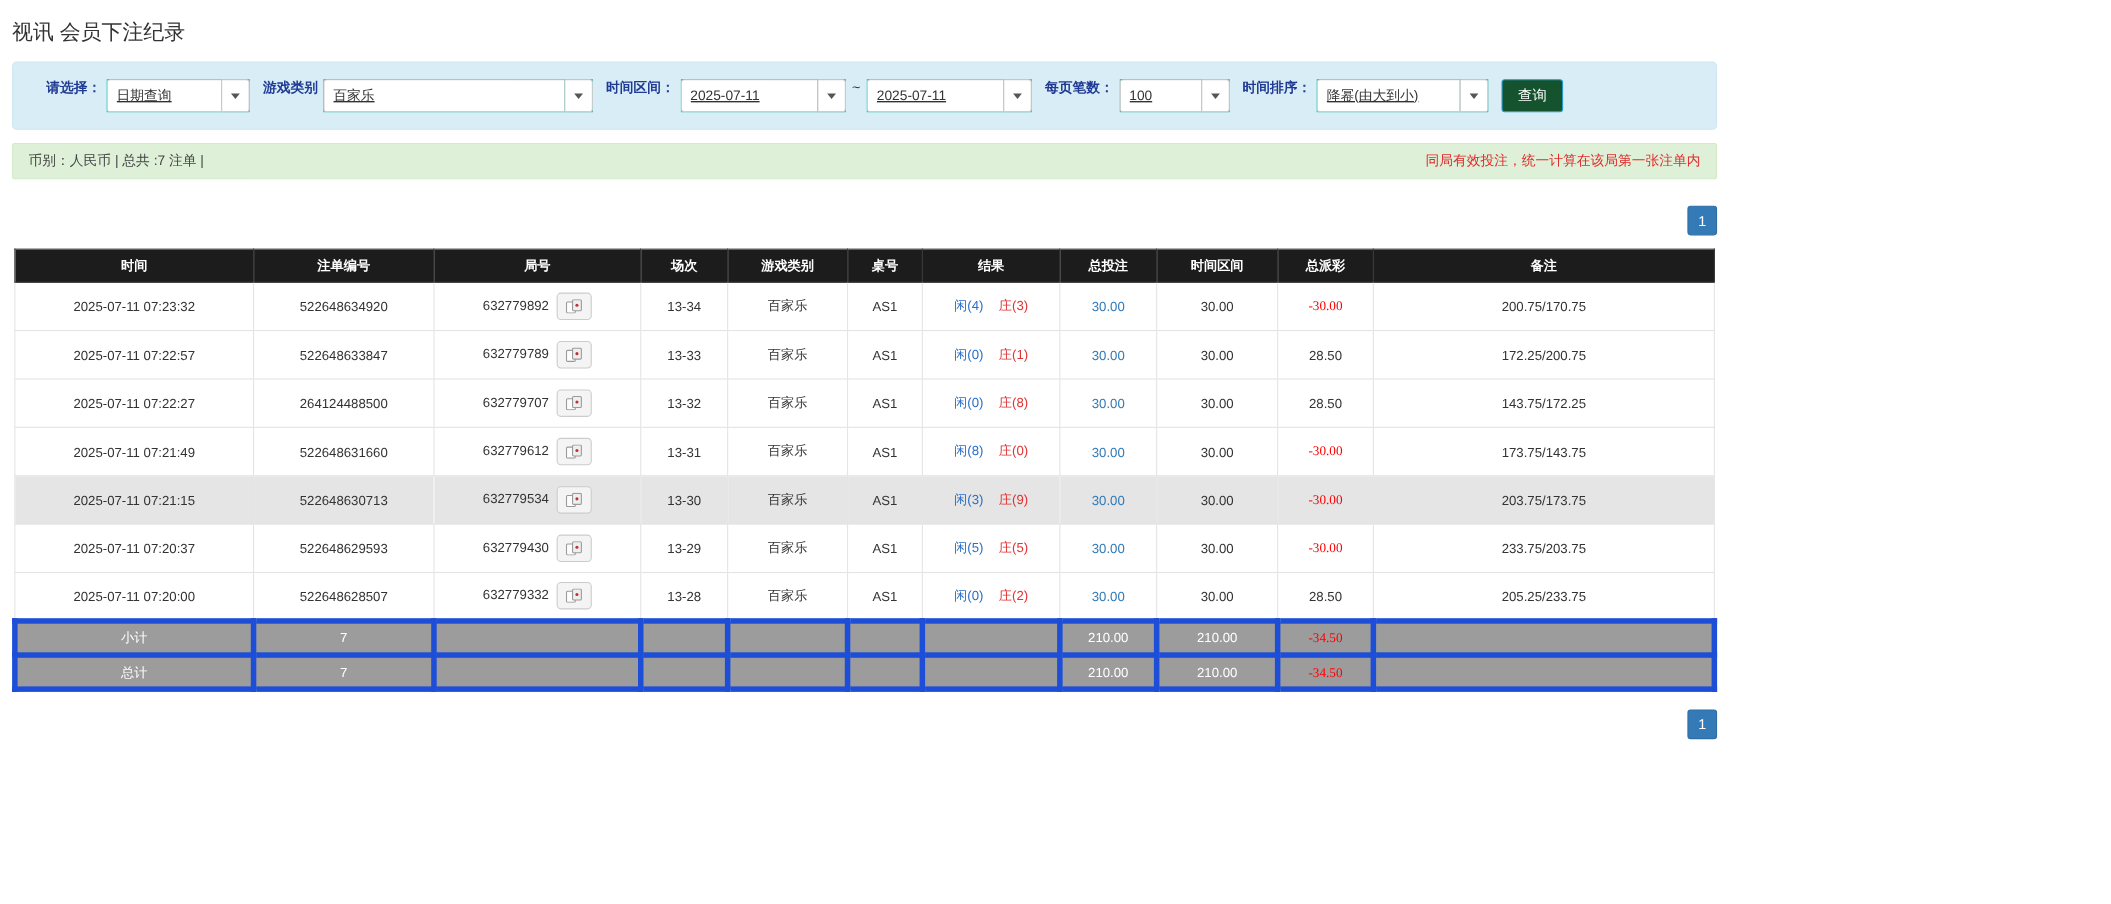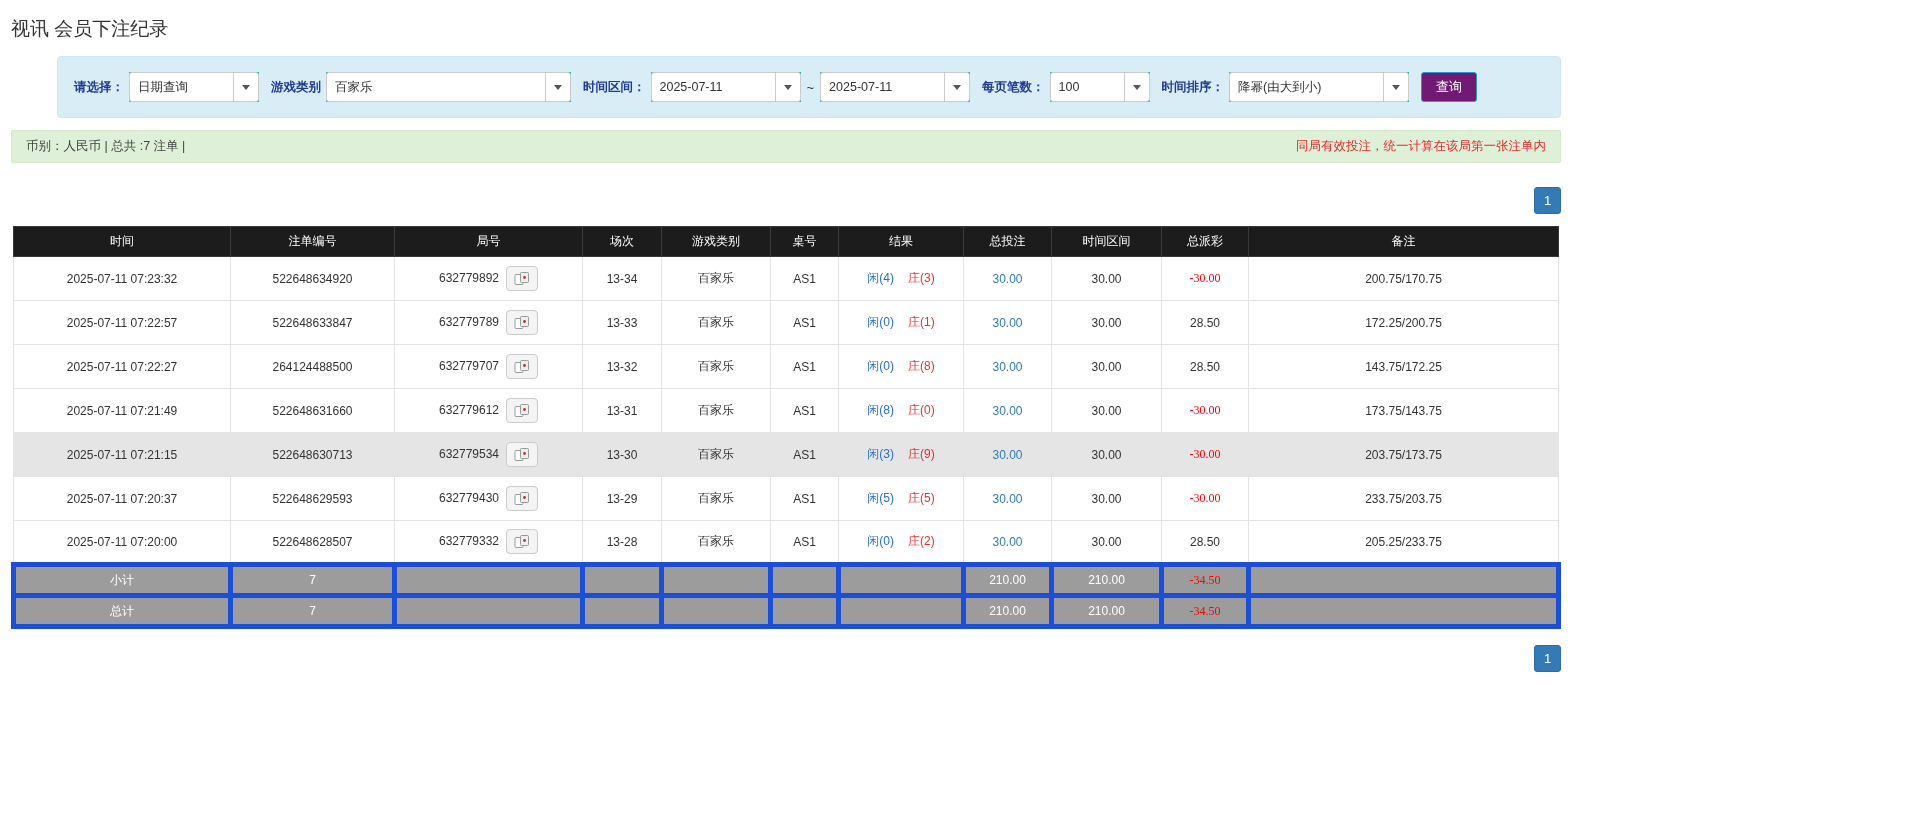--- a/index.html
+++ b/index.html
@@ -5,40 +5,40 @@
   * { box-sizing: border-box; margin: 0; padding: 0; }
   html, body { background: #fff; font-family: "Liberation Sans", "DejaVu Sans", sans-serif; }
   body { min-height: 822px; padding: 14px 0 40px 0; }
   .container { width: 1550px; margin-left: 11px; }
 
   .page-title { font-size: 19px; font-weight: normal; color: #333; margin: 2px 0 14px 0; }
 
   
   .filter-bar {
     background: #d9edf7; border: 1px solid #cfe7f3; border-radius: 4px;
-    padding: 15px 14px; display: flex; align-items: center; flex-wrap: nowrap; margin-left: 46px;
+    padding: 15px 28px; display: flex; align-items: flex-start; flex-wrap: nowrap;
   }
   .filter-label { font-size: 12.5px; font-weight: bold; color: #1f3a93; margin: 0 5px 0 12px; white-space: nowrap; }
   .filter-label:first-child { margin-left: 2px; }
-  .combo { display: inline-flex; height: 30px; background: #14b8a6; }
+  .combo { display: inline-flex; height: 30px; background: #14b8a6; text-decoration: underline; }
   .combo-input {
     border: 1px solid #ccc; border-right: none; height: 30px; padding: 0 8px;
     font-size: 12.5px; color: #333; font-family: inherit; outline: none; flex: 1; min-width: 0;
     border-radius: 3px 0 0 3px; background: #fff;
   }
   .combo-caret {
     width: 26px; height: 30px; border: 1px solid #ccc; background: #fff; cursor: pointer;
     display: inline-flex; align-items: center; justify-content: center; border-radius: 0 3px 3px 0;
   }
   .caret { display: inline-block; width: 0; height: 0; border-left: 4px solid transparent; border-right: 4px solid transparent; border-top: 5px solid #555; }
   .tilde { font-size: 13px; color: #333; margin: 0 6px; }
   .w-query { width: 130px; } .w-game { width: 245px; } .w-date { width: 150px; }
-  .w-size { width: 100px; } .w-sort { width: 180px; }
+  .w-size { width: 100px; } .w-sort { width: 156px; }
   .search-btn {
-    margin-left: 12px; height: 30px; padding: 0 14px; background: #701a75; color: #fff;
+    margin-left: 12px; height: 30px; padding: 0 14px; background: #14532d; color: #fff;
     border: 1px solid #2b96c8; border-radius: 3px; font-size: 13px; cursor: pointer; font-family: inherit;
   }
 
   
   .info-bar {
     margin-top: 12px; background: #dff0d8; border: 1px solid #d6e9c6; border-radius: 2px;
     padding: 7px 14px; display: flex; justify-content: space-between; align-items: center;
     font-size: 12.5px;
   }
   .info-left { color: #444; }
@@ -50,21 +50,21 @@
   .pagination.bottom { margin: 16px 0 0 0; }
   .page-btn {
     display: inline-block; min-width: 27px; height: 27px; line-height: 25px; text-align: center;
     background: #337ab7; color: #fff; border: 1px solid #2e6da4; border-radius: 3px;
     font-size: 13px; cursor: pointer; font-family: inherit;
   }
 
   
   table.records { width: 100%; border-collapse: collapse; table-layout: fixed; font-size: 12px; }
   table.records thead th {
-    background: #1c1c1c; color: #fff; font-weight: normal; height: 30px;
+    background: #1c1c1c; color: #fff; font-weight: bold; height: 30px;
     border: 1px solid #3a3a3a; text-align: center; padding: 0 4px;
   }
   table.records tbody td {
     height: 44px; text-align: center; border: 1px solid #e4e4e4; color: #333;
     padding: 0 4px; background: #fff; overflow: hidden; white-space: nowrap;
   }
   table.records tbody tr.highlight td { background: #e5e5e5; }
   table.records tfoot td {
     background: #9c9c9c; color: #fff; height: 31px; text-align: center;
     border: 5px solid #1d4ed8; padding: 0 4px;

